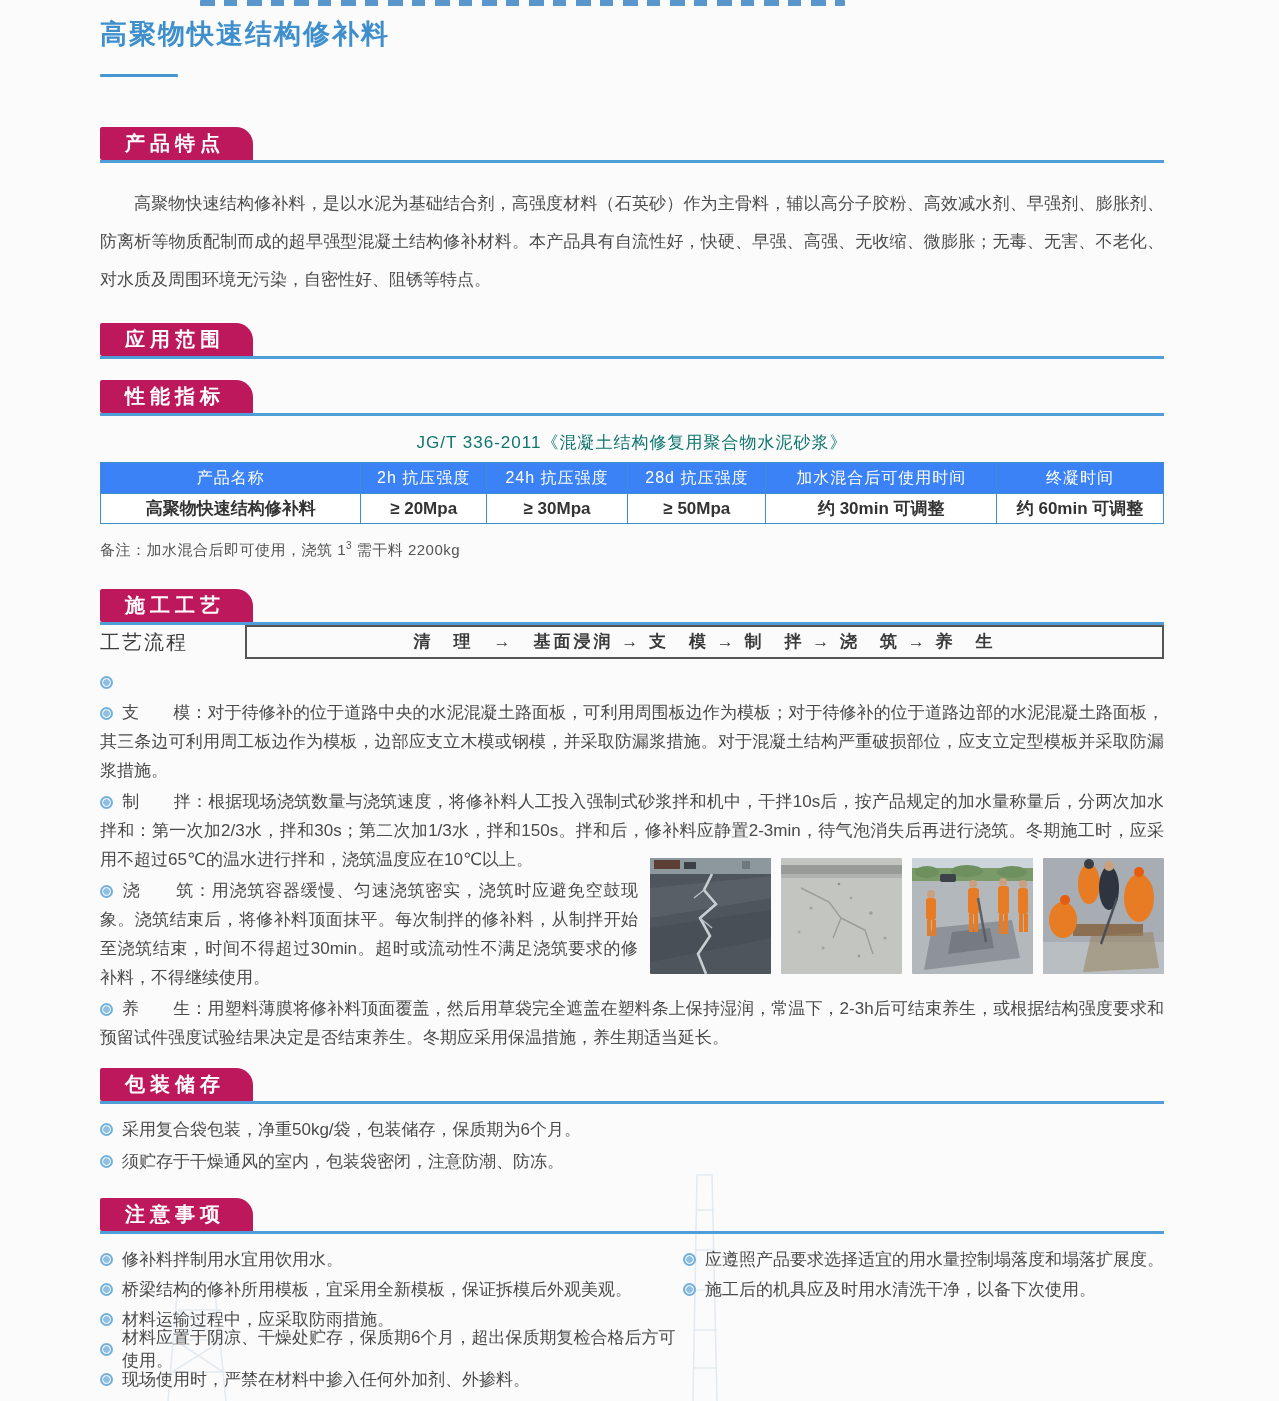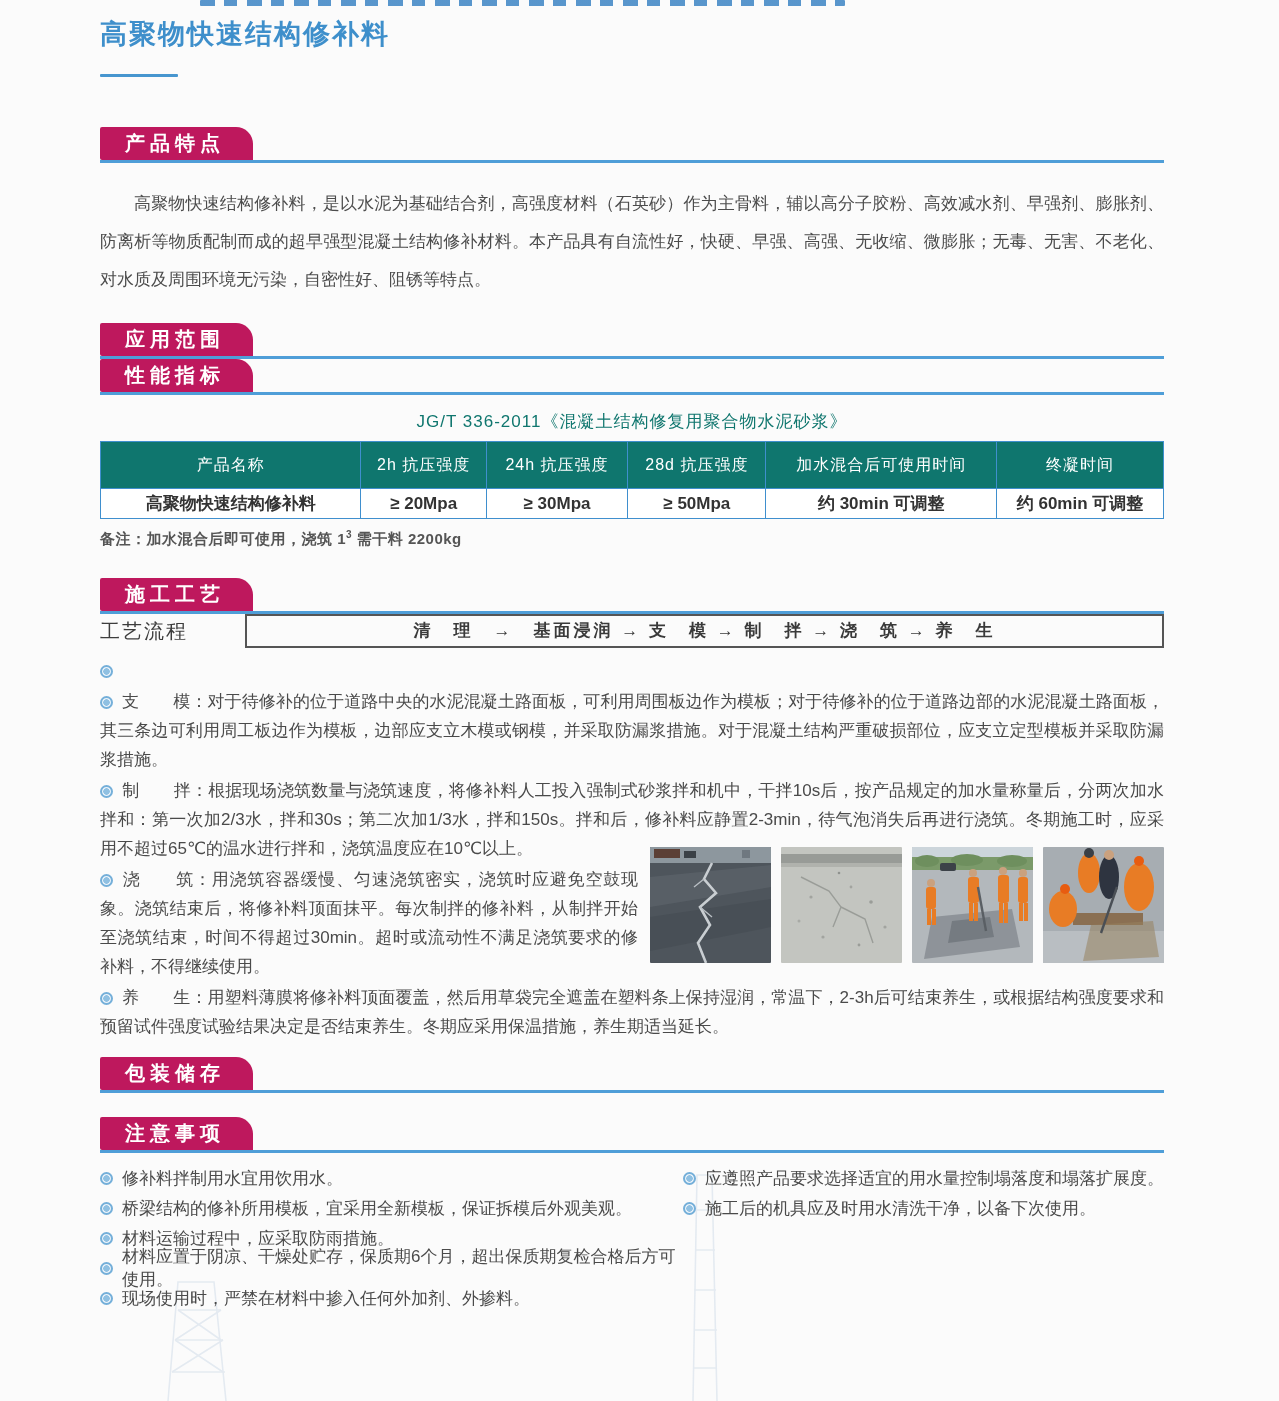--- a/index.html
+++ b/index.html
@@ -35,25 +35,25 @@
   .features-body { margin-top:22px; font-size:17px; line-height:38px; text-align:justify; text-indent:2em; color:#4c4c4c; }
 
   .bullet-row { display:flex; align-items:center; font-size:17px; color:#4a4a4a; height:26px; }
   .apps-row { margin-top:16px; display:flex; }
   .apps-row .bullet-row:first-child { width:318px; }
 
   .standard-line { margin-top:15px; text-align:center; font-size:17px; font-weight:500; color:#0f766e; letter-spacing:1px; }
 
   table.perf { margin-top:8px; width:100%; border-collapse:collapse; table-layout:fixed; }
   table.perf th, table.perf td { border:1px solid #3f8fce; text-align:center; }
-  table.perf th { background:#0f766e; color:#fff; font-size:16px; font-weight:500; height:47px; letter-spacing:1px; }
+  table.perf th { background:#3b82f6; color:#fff; font-size:16px; font-weight:500; height:31px; letter-spacing:1px; }
   table.perf td { background:#fff; color:#333; font-size:17px; font-weight:600; height:30px; }
   col.c1{width:24.5%} col.c2{width:11.8%} col.c3{width:13.3%} col.c4{width:13%} col.c5{width:21.7%} col.c6{width:15.7%}
 
-  .note-line { margin-top:10px; font-size:15px; color:#555; letter-spacing:.5px;font-weight:bold; }
+  .note-line { margin-top:16px; font-size:15px; color:#555; letter-spacing:.5px; }
   .note-line sup { font-size:10px; }
 
   .flow-row { margin-top:0; display:flex; align-items:center; }
   .flow-label { width:145px; font-size:20px; color:#3d3d3d; letter-spacing:2px; flex:none; }
   .flow-box { flex:1; border:2px solid #555; text-align:center; font-size:17px; font-weight:600;
     color:#3a3a3a; letter-spacing:3px; line-height:30px; }
 
   .steps { margin-top:8px; }
   .step { font-size:17px; line-height:29px; text-align:justify; color:#4a4a4a; margin-top:2px; }
   .photo-strip { float:right; width:514px; margin:-16px 0 6px 12px; display:flex; gap:10px; }
@@ -61,21 +61,21 @@
 
   .pkg-rows { margin-top:12px; }
   .pkg-rows .bullet-row { height:26px; margin-bottom:6px; }
 
   .notes-grid { margin-top:10px; }
   .notes-grid .nrow { display:grid; grid-template-columns:583px 1fr; height:30px; align-items:center; }
   .notes-grid .bullet-row { height:30px; }
 
   .m-sec-features { margin-top:50px; }
   .m-sec-apps { margin-top:24px; }
-  .m-sec-perf { }
+  .m-sec-perf { margin-top:21px; }
   .m-sec-process { margin-top:29px; }
   .m-sec-pkg { margin-top:16px; }
   .m-sec-notes { margin-top:24px; }
 
   .watermark { position:absolute; left:0; top:0; width:1279px; height:1401px; z-index:1; pointer-events:none; }
 </style>
 </head>
 <body>
 
 <svg class="watermark" viewBox="0 0 1279 1401">
@@ -230,20 +230,30 @@
       </svg>
     </div>
 
     <p class="step"><span class="bullet"></span><span>浇　　筑：用浇筑容器缓慢、匀速浇筑密实，浇筑时应避免空鼓现象。浇筑结束后，将修补料顶面抹平。每次制拌的修补料，从制拌开始至浇筑结束，时间不得超过30min。超时或流动性不满足浇筑要求的修补料，不得继续使用。</span></p>
     <p class="step"><span class="bullet"></span><span>养　　生：用塑料薄膜将修补料顶面覆盖，然后用草袋完全遮盖在塑料条上保持湿润，常温下，2-3h后可结束养生，或根据结构强度要求和预留试件强度试验结果决定是否结束养生。冬期应采用保温措施，养生期适当延长。</span></p>
   </div>
 
   <div class="section-header m-sec-pkg">
     <span class="tab">包装储存</span>
   </div>
+  <div class="pkg-rows">
+    <div class="bullet-row">
+      <span class="bullet"></span>
+      <span>采用复合袋包装，净重50kg/袋，包装储存，保质期为6个月。</span>
+    </div>
+    <div class="bullet-row">
+      <span class="bullet"></span>
+      <span>须贮存于干燥通风的室内，包装袋密闭，注意防潮、防冻。</span>
+    </div>
+  </div>
 
   <div class="section-header m-sec-notes">
     <span class="tab">注意事项</span>
   </div>
   <div class="notes-grid">
     <div class="nrow">
       <div class="bullet-row">
         <span class="bullet"></span>
         <span>修补料拌制用水宜用饮用水。</span>
       </div>

